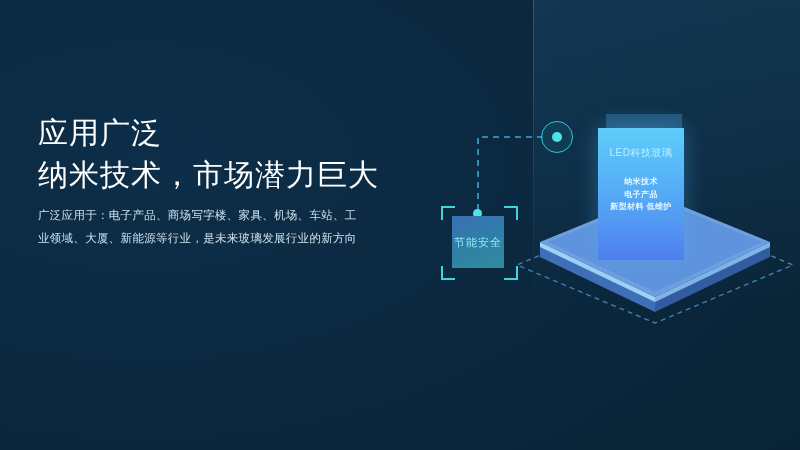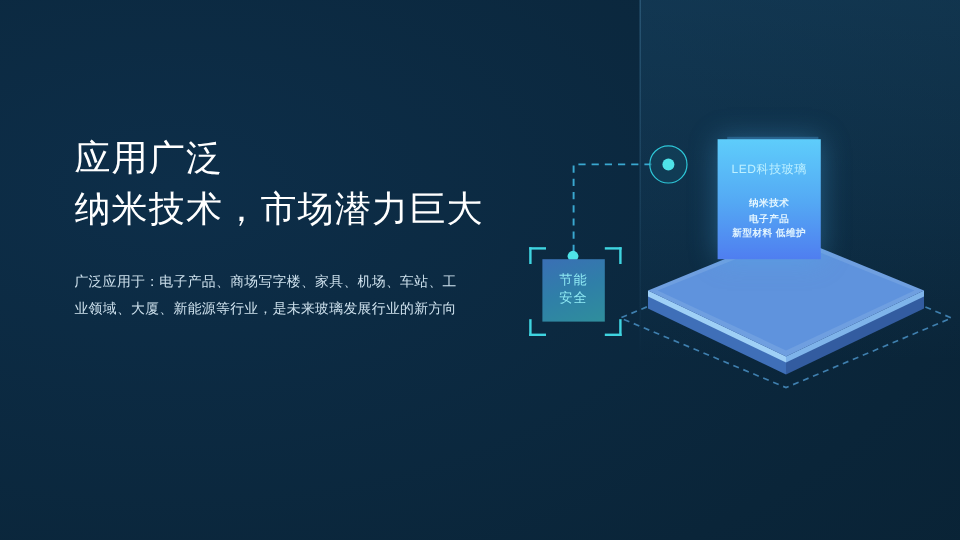--- a/index.html
+++ b/index.html
@@ -36,37 +36,37 @@
     left: 533px;
     top: 0;
     width: 1px;
     height: 300px;
     background: linear-gradient(180deg, rgba(96,160,200,0.35), rgba(96,160,200,0));
   }
 
   
   .text-block {
     position: absolute;
-    left: 62px;
+    left: 38px;
     top: 112px;
     width: 420px;
   }
   .headline {
     color: #ffffff;
     font-size: 30px;
     line-height: 42px;
     font-weight: 400;
     letter-spacing: 1px;
     white-space: nowrap;
   }
   .headline .line2 {
     display: block;
   }
   .subtext {
-    margin-top: 28px;
+    margin-top: 8px;
     color: #cfe2ee;
     font-size: 11.5px;
     line-height: 23px;
     width: 320px;
     letter-spacing: 0.3px;
   }
 
   
   .connector {
     position: absolute;
@@ -108,21 +108,21 @@
 
   
   .callout {
     position: absolute;
     left: 452px;
     top: 216px;
     width: 52px;
     height: 52px;
     background: linear-gradient(160deg, #3a6fb5 0%, #2f7fa8 50%, #2f8e9c 100%);
     display: flex;
-    flex-direction: column;
+    flex-direction: row;
     align-items: center;
     justify-content: center;
   }
   .callout-text {
     color: #8fe9f3;
     font-size: 11px;
     line-height: 15px;
     letter-spacing: 1px;
     text-align: center;
   }
@@ -152,23 +152,23 @@
     position: absolute;
     left: 606px;
     top: 114px;
     width: 76px;
     height: 26px;
     background: #23557c;
   }
   .glass-panel {
     position: absolute;
     left: 598px;
-    top: 116px;
+    top: 128px;
     width: 86px;
-    height: 100px;
+    height: 132px;
     background: linear-gradient(180deg, #5ecdfb 0%, #54a9f4 52%, #4f7ef0 100%);
     box-shadow: 0 0 22px rgba(80,180,240,0.35);
   }
   .panel-title {
     position: absolute;
     top: 18px;
     left: 0;
     width: 100%;
     text-align: center;
     color: #bdf0ff;

